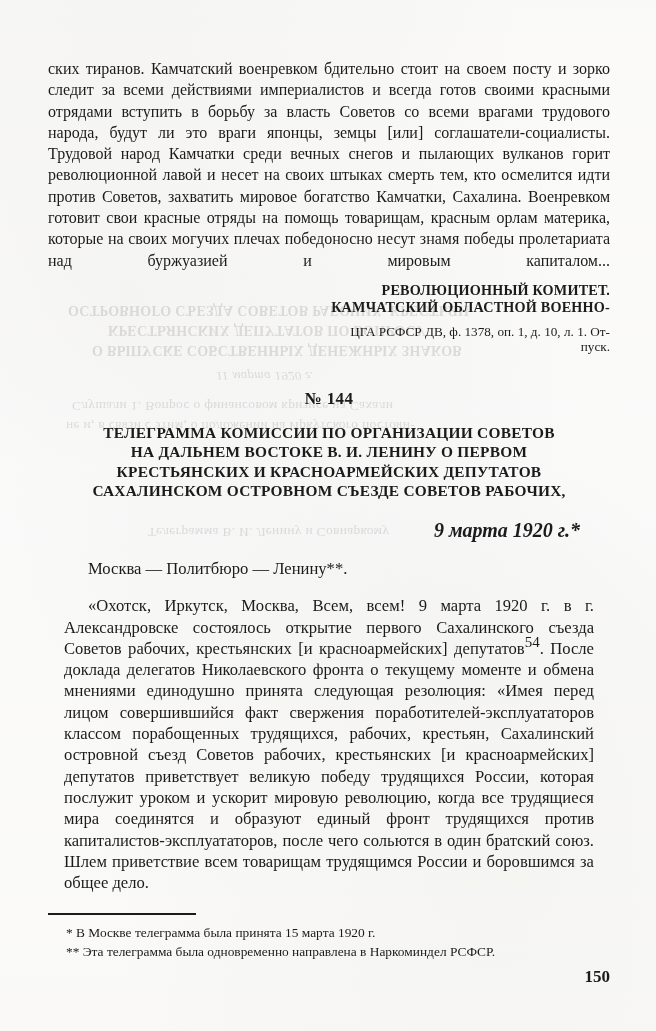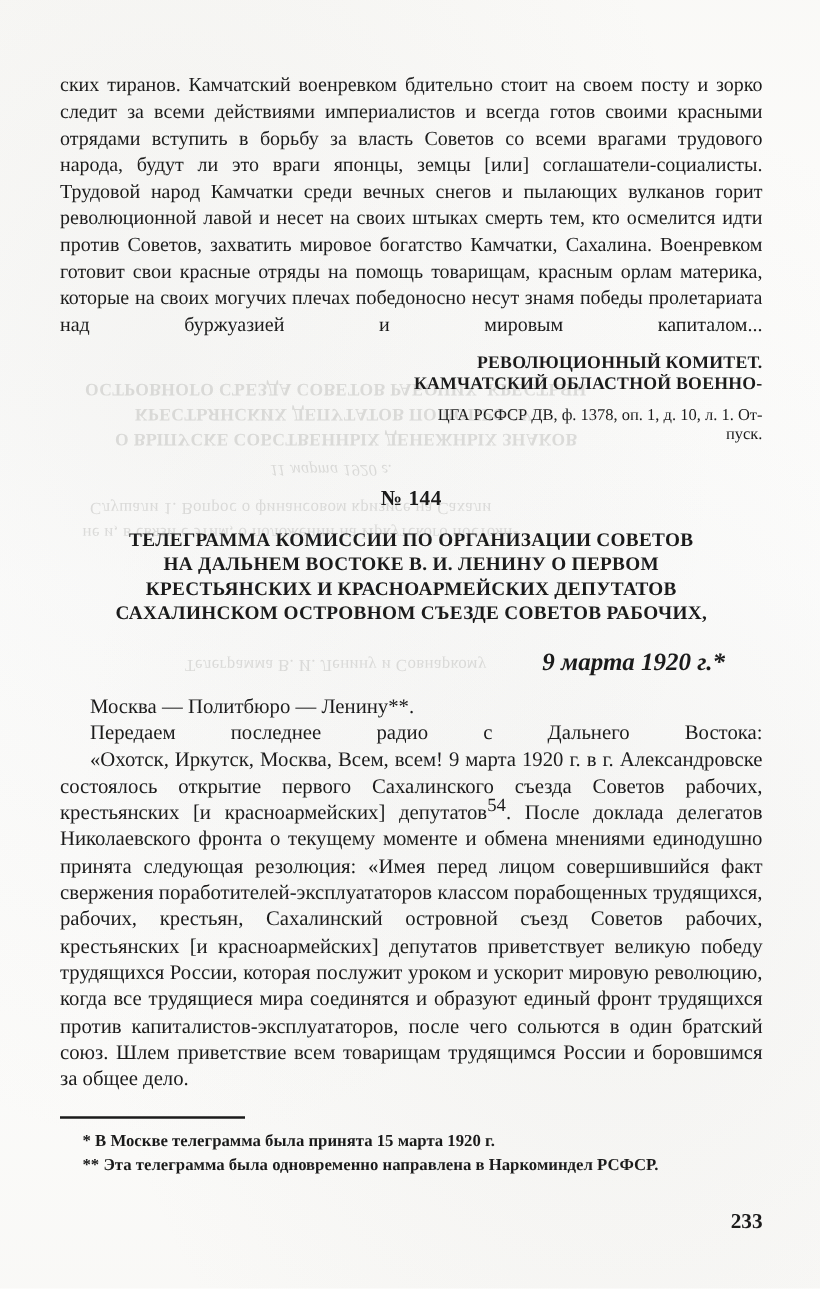--- a/index.html
+++ b/index.html
@@ -87,42 +87,42 @@
     text-align: right;
     font-style: italic;
     font-weight: bold;
     font-size: 20px;
     padding-right: 30px;
   }
   .telegram {
     margin-top: 12px;
   }
   .telegram p {
-    margin: 0;
+    margin: 16px;
     font-size: 16.6px;
     line-height: 21.3px;
     text-align: justify;
     text-align-last: justify;
   }
   .telegram p.lead { text-indent: 24px; text-align-last: left; }
   .telegram p.lead2 { text-indent: 24px; }
   .telegram p.final { text-align-last: left; }
   sup { font-size: 15px; vertical-align: super; line-height: 0; }
   .rule {
     margin-top: 20px;
     width: 148px;
     height: 1.4px;
     background: #1b1b1b;
   }
   .notes {
     margin-top: 9px;
     font-size: 13.4px;
     line-height: 17.5px;
   }
-  .notes p { margin: 0 0 2px 0; font-weight: bold; }
+  .notes p { margin: 0 0 2px 0; }
   .notes p.n1 { text-indent: 18px; }
   .notes p.n2 { text-indent: 18px; text-align: justify; text-align-last: left;}
   .folio {
     position: absolute;
     right: 46px;
     bottom: 44px;
     font-weight: bold;
     font-size: 17px;
   }
 </style>
@@ -159,26 +159,25 @@
     <div>ТЕЛЕГРАММА КОМИССИИ ПО ОРГАНИЗАЦИИ СОВЕТОВ</div>
     <div>НА ДАЛЬНЕМ ВОСТОКЕ В. И. ЛЕНИНУ О ПЕРВОМ</div>
     <div>КРЕСТЬЯНСКИХ И КРАСНОАРМЕЙСКИХ ДЕПУТАТОВ</div>
     <div>САХАЛИНСКОМ ОСТРОВНОМ СЪЕЗДЕ СОВЕТОВ РАБОЧИХ,</div>
   </div>
 
   <div class="doc-date">9 марта 1920 г.*</div>
 
   <div class="telegram">
     <p class="lead">Москва — Политбюро — Ленину**.</p>
-    <p class="lead2">Передаем последнее радио с Дальнего Востока:</p>
     <p class="lead2 final"><span>«Охотск, Иркутск, Москва,  Всем, всем! 9 марта  1920 г. в г. Александровске состоялось открытие первого Сахалинского съезда Советов рабочих, крестьянских [и красноармейских] депутатов</span><sup>54</sup><span>. После доклада делегатов  Николаевского  фронта о текущему моменте и обмена мнениями единодушно принята следующая резолюция: «Имея перед лицом совершившийся факт свержения поработителей-эксплуататоров   классом порабощенных трудящихся, рабочих, крестьян,   Сахалинский  островной съезд Советов рабочих, крестьянских  [и красноармейских] депутатов приветствует великую победу трудящихся России, которая послужит уроком и ускорит мировую революцию, когда все трудящиеся мира соединятся и образуют  единый фронт трудящихся против  капиталистов-эксплуататоров,  после чего сольются в один братский союз. Шлем приветствие всем товарищам трудящимся России и боровшимся за общее дело.</span></p>
   </div>
 
   <div class="rule"></div>
 
   <div class="notes">
     <p class="n1">* В Москве телеграмма была принята 15 марта 1920 г.</p>
     <p class="n2">** Эта телеграмма была одновременно направлена  в  Наркоминдел РСФСР.</p>
   </div>
 
 </div>
 
-<div class="folio">233</div>
+<div class="folio">150</div>
 
 </body></html>

